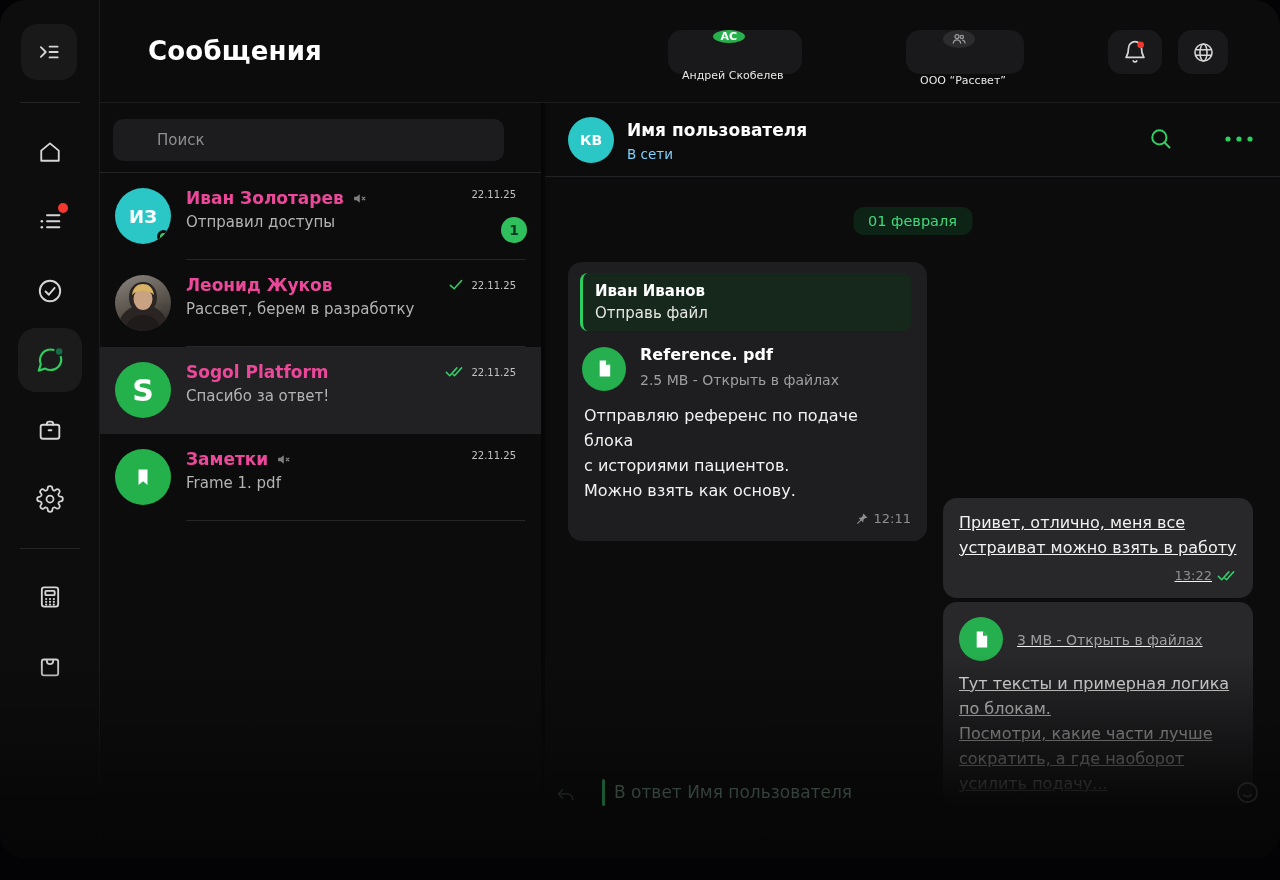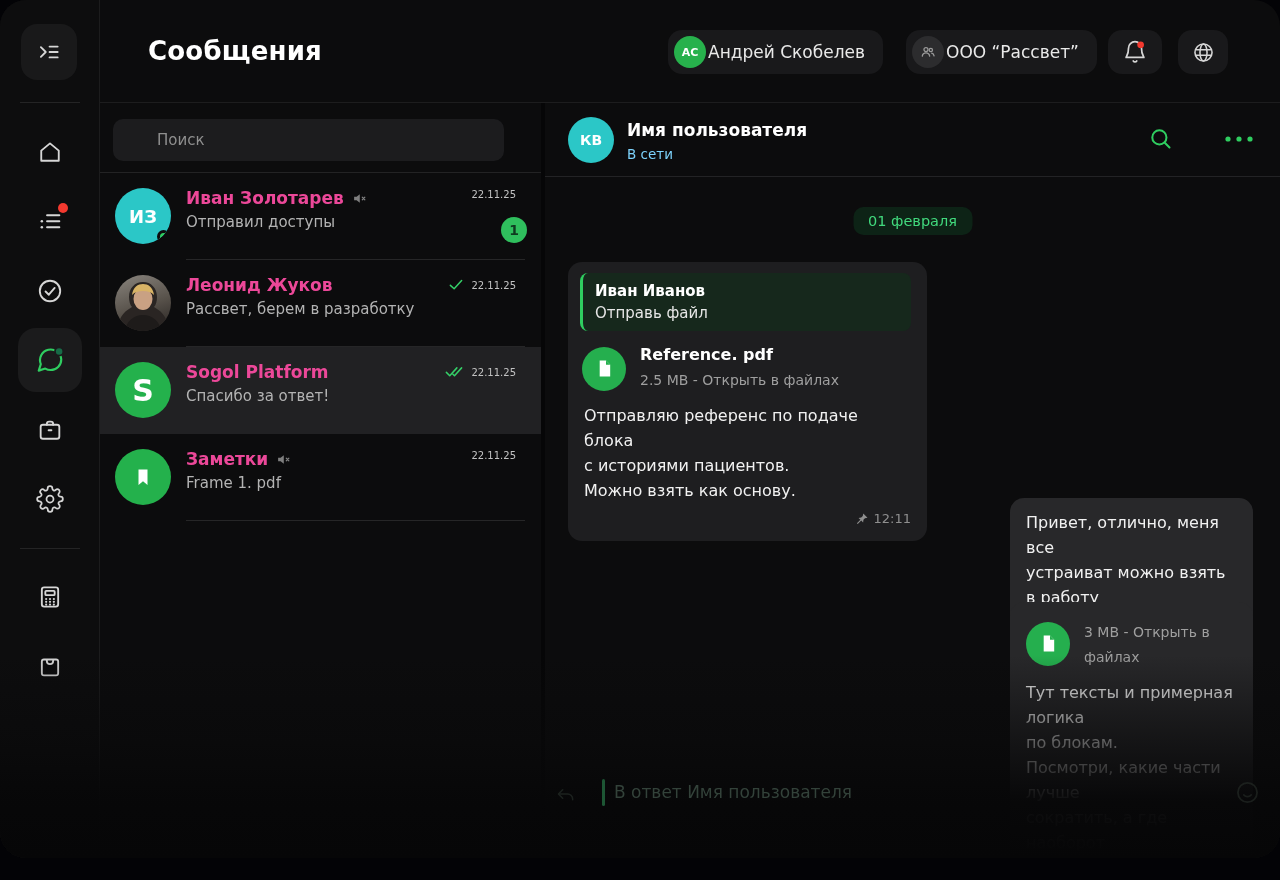--- a/index.html
+++ b/index.html
@@ -13,23 +13,23 @@
   .sidebar { position:absolute; left:0; top:0; width:100px; height:100%; border-right:1px solid #1c1c1d; background:#0d0d0e; }
   .menu-btn { position:absolute; left:21px; top:24px; width:56px; height:56px; border-radius:16px; background:#19191a; display:flex; align-items:center; justify-content:center; }
   .side-div { position:absolute; left:20px; width:60px; height:1px; background:#242425; }
   .nav-ic { position:absolute; left:36px; width:28px; height:28px; display:flex; align-items:center; justify-content:center; }
   .nav-active { position:absolute; left:18px; top:328px; width:64px; height:64px; border-radius:18px; background:#1b1b1c; display:flex; align-items:center; justify-content:center; }
   .reddot { position:absolute; width:10px; height:10px; border-radius:50%; background:#f3392f; }
 
   
   .topbar { position:absolute; left:100px; top:0; right:0; height:103px; border-bottom:1px solid #1d1d1e; }
   .page-title { position:absolute; left:48px; top:36px; font-size:26px; font-weight:700; color:#fff; letter-spacing:.2px; }
-  .chip { position:absolute; top:30px; height:44px; border-radius:14px; background:#19191b; display:flex; align-items:center; gap:2px; padding:0 18px 0 6px; }
+  .chip { position:absolute; top:30px; height:44px; border-radius:14px; background:#19191b; display:flex; align-items:center; gap:26px; padding:0 18px 0 6px;flex-direction:column; }
   .chip .av { width:32px; height:32px; border-radius:50%; display:flex; align-items:center; justify-content:center; font-size:11px; font-weight:700; color:#fff; }
-  .chip .lbl { font-size:17px; color:#e9e9e9; }
+  .chip .lbl { font-size:11px; color:#e9e9e9;margin-left:8px; }
   .sq-btn { position:absolute; top:30px; height:44px; border-radius:14px; background:#19191b; display:flex; align-items:center; justify-content:center; }
 
   
   .chatlist { position:absolute; left:100px; top:103px; width:441px; bottom:0; }
   .search { position:absolute; left:13px; top:16px; width:391px; height:42px; border-radius:10px; background:#1c1c1e; border:none; outline:none; color:#ddd; font-size:15px; padding:0 14px 0 44px; font-family:inherit; }
   .search::placeholder { color:#8f8f8f; }
   .search-ic { position:absolute; left:27px; top:28px; pointer-events:none; color:#9a9a9a; }
   .list-div { position:absolute; left:0; top:69px; width:441px; height:1px; background:#232324; }
   .row { position:absolute; left:0; width:441px; height:87px; }
   .row.sel { background:#212123; }
@@ -45,21 +45,21 @@
   .gapbar { position:absolute; left:541px; top:103px; width:4px; bottom:0; background:#060607; }
   .panel { position:absolute; left:545px; top:103px; right:0; bottom:0; }
   .chead { position:absolute; left:0; top:0; right:0; height:74px; border-bottom:1px solid #232325; }
   .chead .avatar { position:absolute; left:23px; top:14px; width:46px; height:46px; border-radius:50%; background:#2bc7c7; color:#fff; font-size:14px; font-weight:700; display:flex; align-items:center; justify-content:center; }
   .chead .nm { position:absolute; left:82px; top:17px; font-size:17px; font-weight:700; color:#fff; }
   .chead .st { position:absolute; left:82px; top:43px; font-size:13.5px; color:#7dd3fc; }
   .date-chip { position:absolute; left:50%; transform:translateX(-50%); top:104px; background:#0d2316; color:#41d97d; font-size:14.5px; padding:6px 15px; border-radius:10px; }
 
   .bubble { position:absolute; border-radius:14px; padding:11px 16px 10px 12px; font-size:16px; line-height:25px; color:#f1f1f1; }
   .bubble.in { left:23px; top:159px; width:359px; background:#1e1e20; }
-  .bubble.out { right:27px; width:243px; background:#28282a; padding:12px 16px 10px 16px; }
+  .bubble.out { right:27px; width:310px; background:#28282a; padding:12px 16px 10px 16px;text-decoration:underline; }
   .quote { background:#16281c; border-left:3px solid #2fce60; border-radius:8px; padding:7px 12px; margin-bottom:13px; }
   .quote .qa { font-size:15px; font-weight:700; color:#fff; line-height:22px; }
   .quote .qt { font-size:15px; color:#e6e6e6; line-height:22px; }
   .filerow { display:flex; align-items:center; gap:14px; margin:3px 0 10px 2px; }
   .fcirc { width:44px; height:44px; border-radius:50%; background:#25af4e; display:flex; align-items:center; justify-content:center; flex:none; }
   .fname { font-size:16px; font-weight:700; color:#fff; line-height:21px; }
   .fmeta { font-size:14px; color:#9f9f9f; margin-top:3px; }
   .meta { text-align:right; font-size:13px; color:#8f8f8f; margin-top:3px; display:flex; justify-content:flex-end; align-items:center; gap:5px; }
 
   

